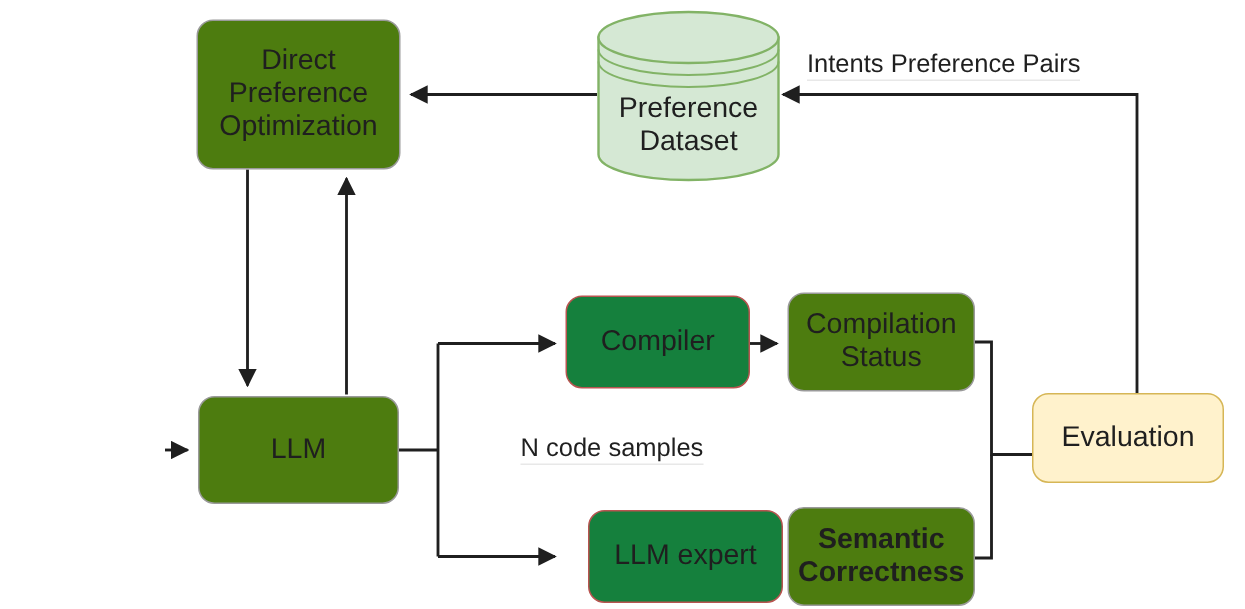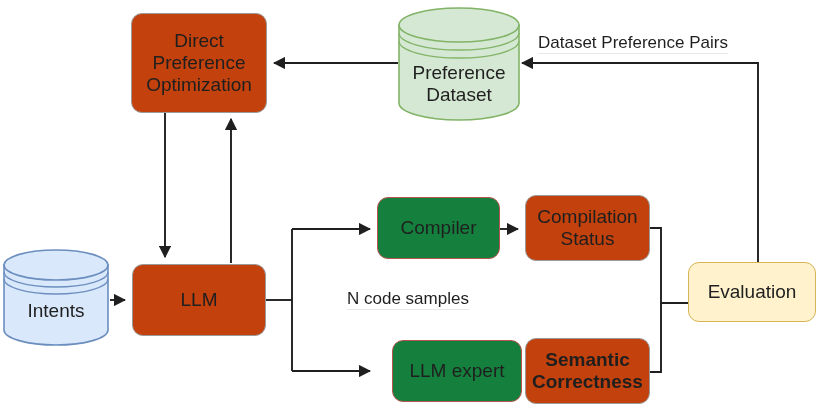--- a/index.html
+++ b/index.html
@@ -32,21 +32,21 @@
     justify-content: center;
     text-align: center;
     color: #1f1f1f;
     font-size: 19px;
     line-height: 22px;
     border-radius: 11px;
     border: 1.3px solid #999999;
     background: #f5f5f5;
     z-index: 5;
   }
-  .node.gray   { background:#c2410c; border-color:#9a9a9a; }
+  .node.gray   { background:#4d7c0f; border-color:#9a9a9a; }
   .node.pink   { background:#15803d; border-color:#b85450; }
   .node.yellow { background:#fff2cc; border-color:#d6b656; }
 
   .cyl {
     position: absolute;
     z-index: 5;
   }
   .cyl .cyl-label {
     position: absolute;
     left: 0;
@@ -112,29 +112,20 @@
     <svg width="126" height="118" viewBox="0 0 126 118">
       <path d="M 3 20 L 3 98 A 60 17 0 0 0 123 98 L 123 20 Z" fill="#d5e8d4" stroke="#82b366" stroke-width="1.6"></path>
       <ellipse cx="63" cy="20" rx="60" ry="17" fill="#d5e8d4" stroke="#82b366" stroke-width="1.6"></ellipse>
       <path d="M 3 28 A 60 17 0 0 0 123 28" fill="none" stroke="#82b366" stroke-width="1.3"></path>
       <path d="M 3 36 A 60 17 0 0 0 123 36" fill="none" stroke="#82b366" stroke-width="1.3"></path>
     </svg>
     <div class="cyl-label" style="top:57px;">Preference</div>
     <div class="cyl-label" style="top:79px;">Dataset</div>
   </div>
 
-  <div class="cyl" style="left:1px; top:248px; width:110px; height:100px;">
-    <svg width="110" height="100" viewBox="0 0 110 100">
-      <path d="M 3 17 L 3 82 A 52 15 0 0 0 107 82 L 107 17 Z" fill="#dae8fc" stroke="#6c8ebf" stroke-width="1.6"></path>
-      <ellipse cx="55" cy="17" rx="52" ry="15" fill="#dae8fc" stroke="#6c8ebf" stroke-width="1.6"></ellipse>
-      <path d="M 3 24 A 52 15 0 0 0 107 24" fill="none" stroke="#6c8ebf" stroke-width="1.3"></path>
-      <path d="M 3 31 A 52 15 0 0 0 107 31" fill="none" stroke="#6c8ebf" stroke-width="1.3"></path>
-    </svg>
-    <div class="cyl-label" style="top:52px;">Intents</div>
-  </div>
 
   <div class="node gray" style="left:131px; top:13px; width:136px; height:100px; flex-direction:column;">
     <span>Direct</span>
     <span>Preference</span>
     <span>Optimization</span>
   </div>
 
   <div class="node gray" style="left:132px; top:264px; width:134px; height:72px;">
     <span>LLM</span>
   </div>
@@ -154,17 +145,17 @@
 
   <div class="node gray" style="left:525px; top:338px; width:125px; height:66px; flex-direction:column;font-weight:bold;">
     <span>Semantic</span>
     <span>Correctness</span>
   </div>
 
   <div class="node yellow" style="left:688px; top:262px; width:128px; height:60px;">
     <span>Evaluation</span>
   </div>
 
-  <div class="edge-label" style="left:538px; top:33px;">Dataset Preference Pairs</div>
+  <div class="edge-label" style="left:538px; top:33px;">Intents Preference Pairs</div>
 
   <div class="edge-label" style="left:311px; top:289px;margin-left:36px;">N code samples</div>
 
 </div>
 
 </body></html>

